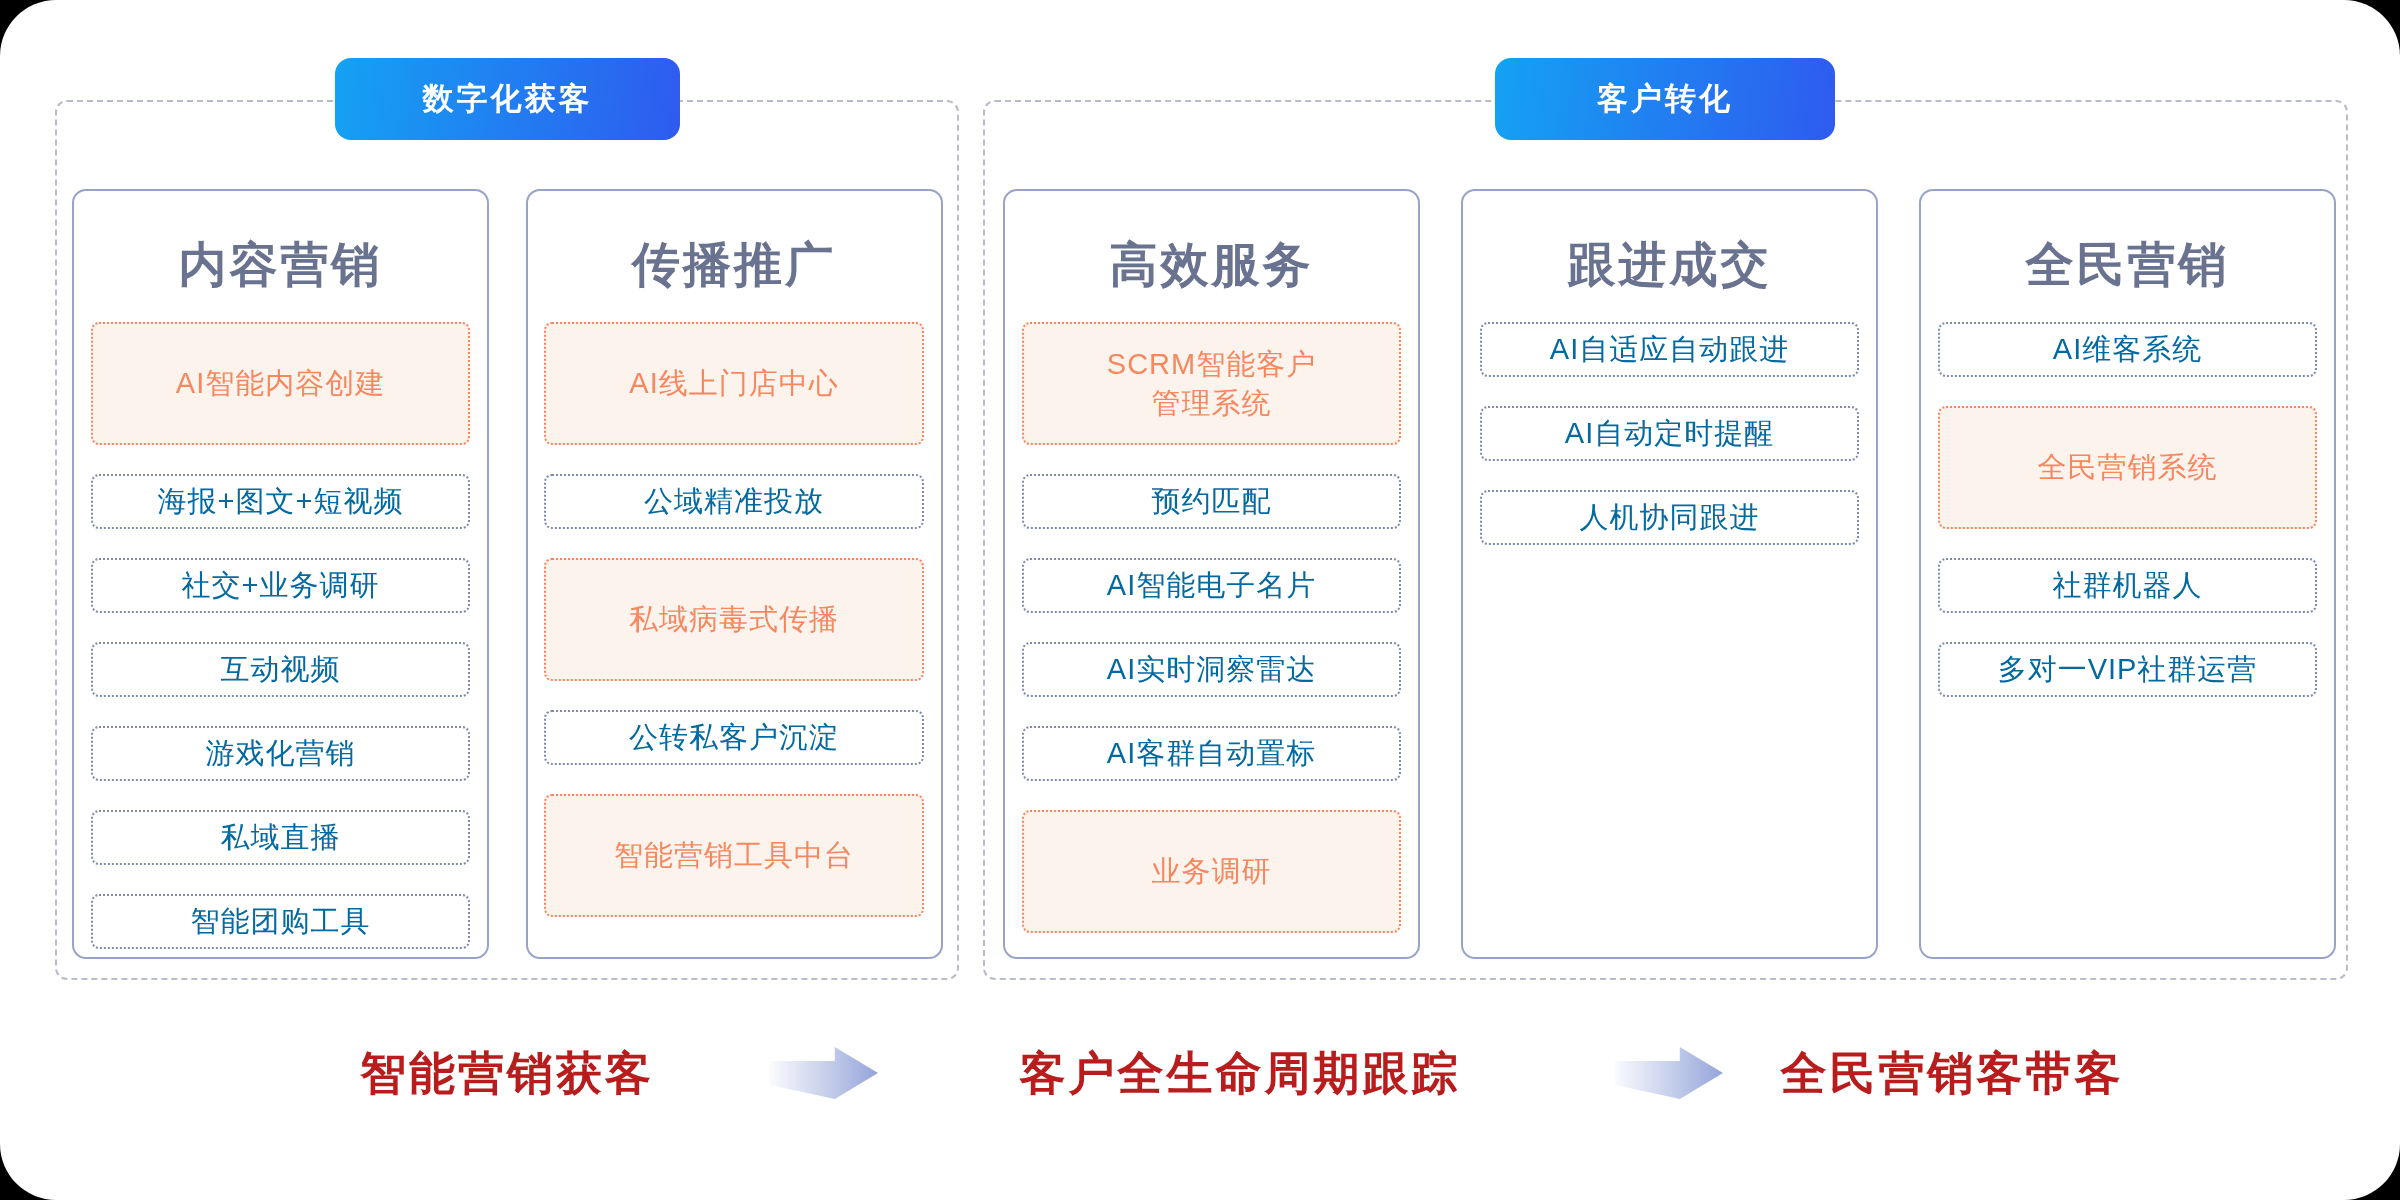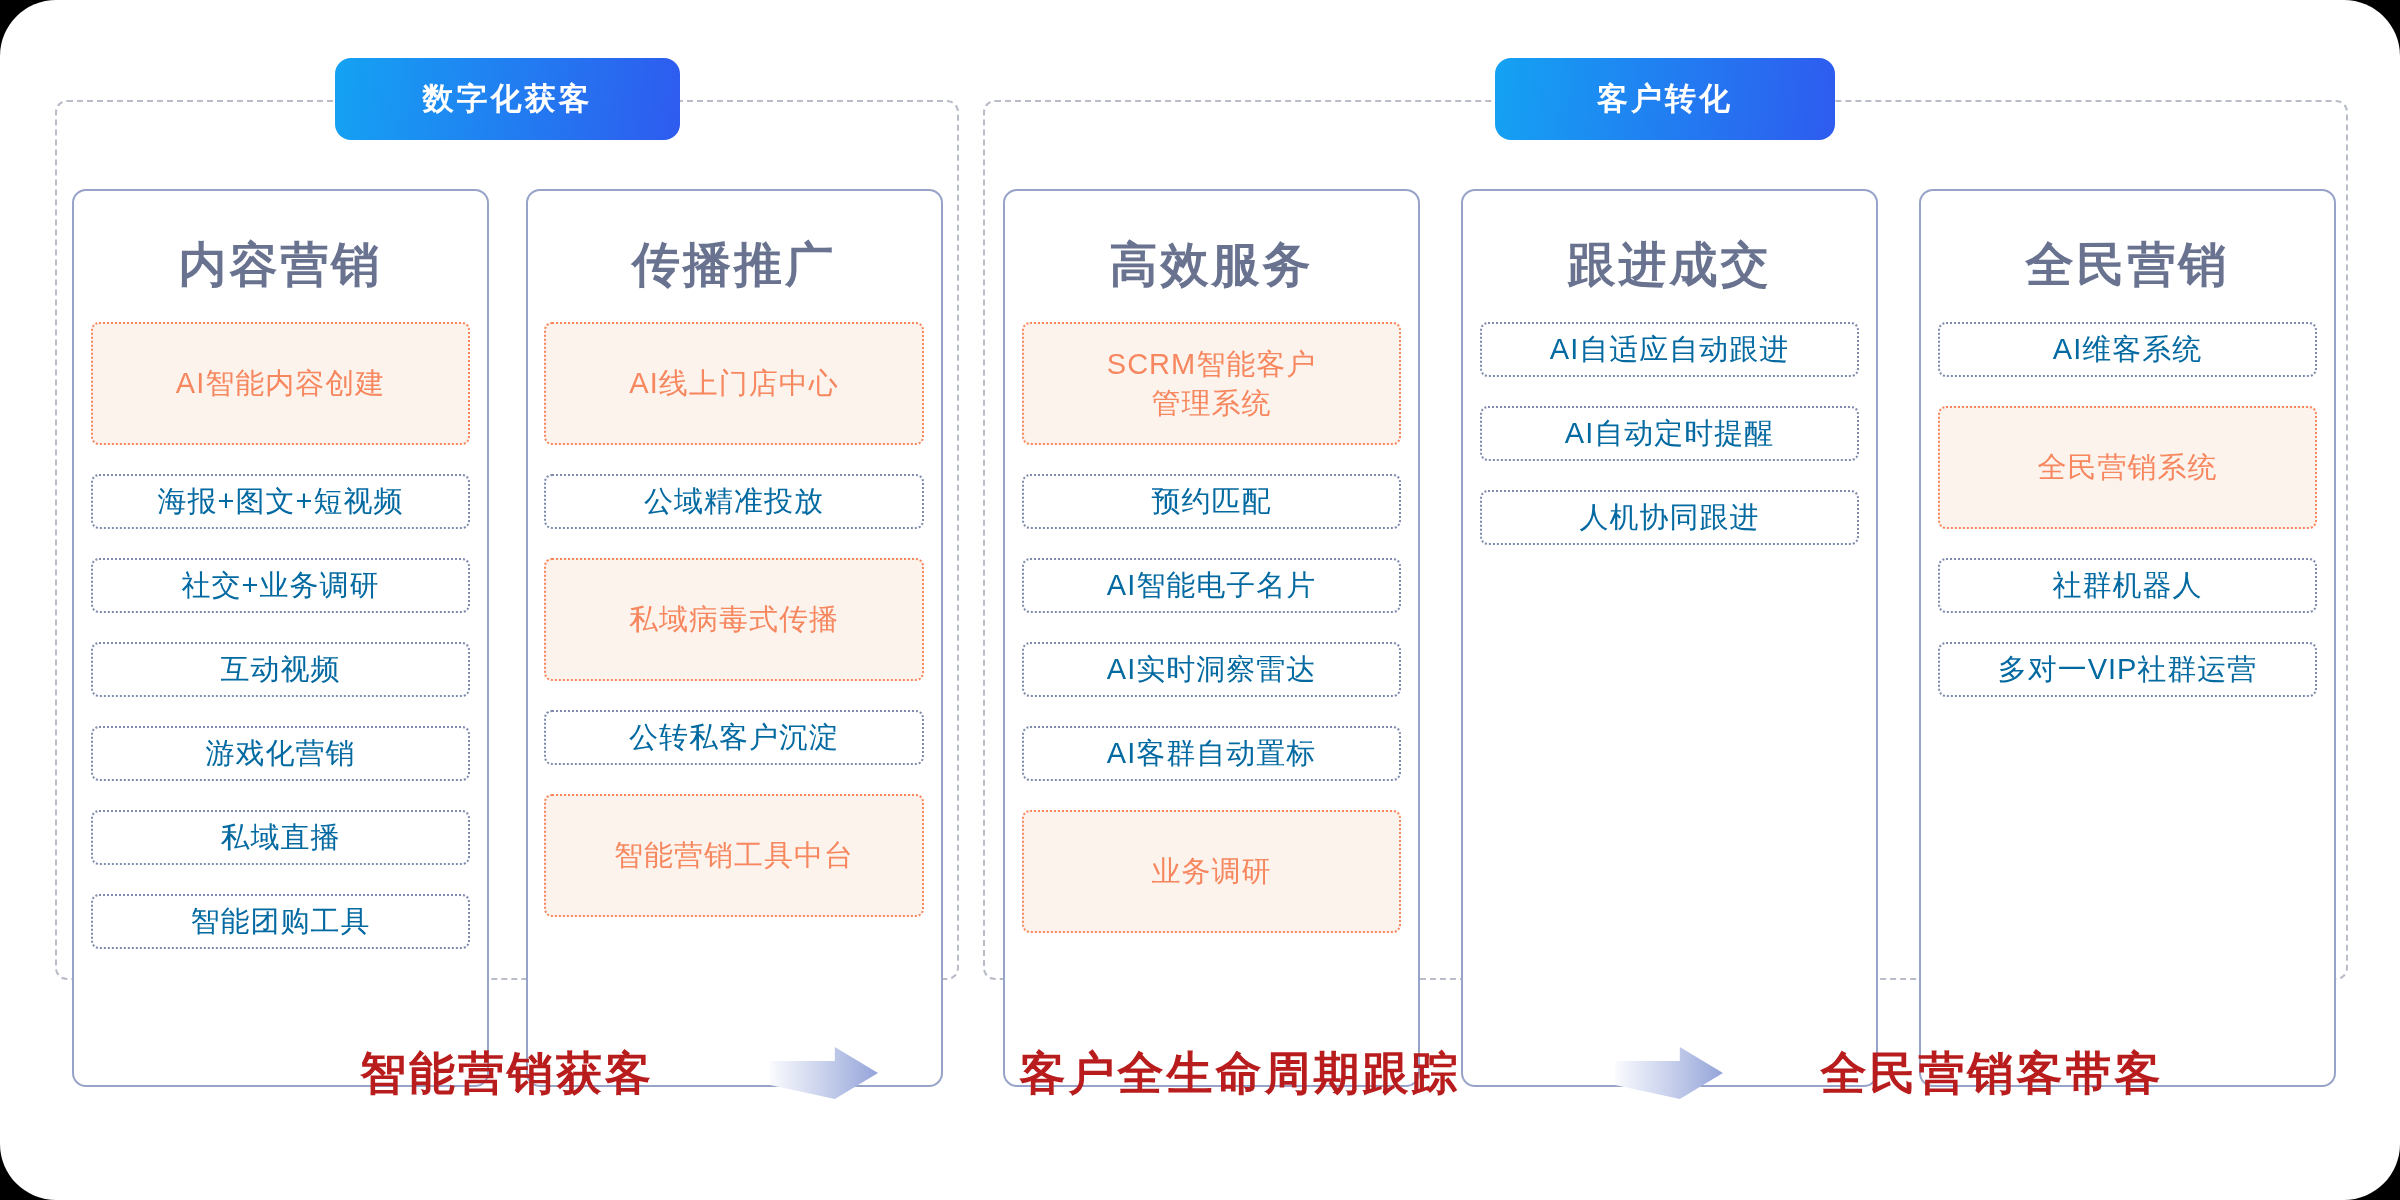--- a/index.html
+++ b/index.html
@@ -12,39 +12,39 @@
   .group-right{left:983px;width:1365px;}
 
   
   .stage-badge{position:absolute;top:58px;height:82px;z-index:3;display:flex;align-items:center;justify-content:center;
     background:linear-gradient(96deg,#14A2F3 0%,#2E5BEF 100%);border-radius:16px;
     color:#ffffff;font-size:31px;font-weight:bold;letter-spacing:3px;}
   .badge-1{left:335px;width:345px;}
   .badge-2{left:1495px;width:340px;}
 
   
-  .col{position:absolute;top:87px;width:417px;height:898px;background:#fff;border:2px solid #97A3C8;
+  .col{position:absolute;top:87px;width:417px;height:770px;background:#fff;border:2px solid #97A3C8;
     border-radius:14px;box-sizing:border-box;padding:0 17px;}
   .gl-col-1{left:15px;}  .gl-col-2{left:469px;padding-left:16px;}
   .gr-col-1{left:18px;}  .gr-col-2{left:476px;}  .gr-col-3{left:934px;}
 
   .col-title{margin-top:40px;text-align:center;font-size:48px;line-height:1.4;font-weight:bold;
     color:#697390;letter-spacing:3px;}
 
   .items{display:flex;flex-direction:column;gap:29px;margin-top:24px;}
   .item{min-height:55px;box-sizing:border-box;display:flex;align-items:center;justify-content:center;
     border:2px dotted #7E8AAE;border-radius:8px;background:#fff;color:#0369a1;font-size:29px;
     line-height:1.35;text-align:center;white-space:pre-line;letter-spacing:1px;}
   .item.tall{min-height:123px;}
   .item.hl{color:#F6875F;border-color:#F6875F;background:#FDF3ED;}
 
   
   .flow-label{position:absolute;top:1045px;height:56px;line-height:56px;font-size:46px;font-weight:bold;
     color:#b91c1c;letter-spacing:3px;white-space:nowrap;transform:translateX(-50%);}
-  .flow-1{left:507px;} .flow-2{left:1240px;text-align:center;} .flow-3{left:1992px;}
+  .flow-1{left:507px;} .flow-2{left:1240px;text-align:center;} .flow-3{left:1952px;}
   .flow-arrow{position:absolute;top:1047px;width:108px;height:52px;
     background:linear-gradient(90deg,#FAFBFE 0%,#C3CCEA 55%,#94A4D9 100%);
     clip-path:polygon(0% 27%,60% 27%,60% 0%,100% 50%,60% 100%,0% 73%);}
   .arrow-1{left:770px;} .arrow-2{left:1615px;}
 </style>
 </head>
 <body>
 
 <div class="canvas">
 

